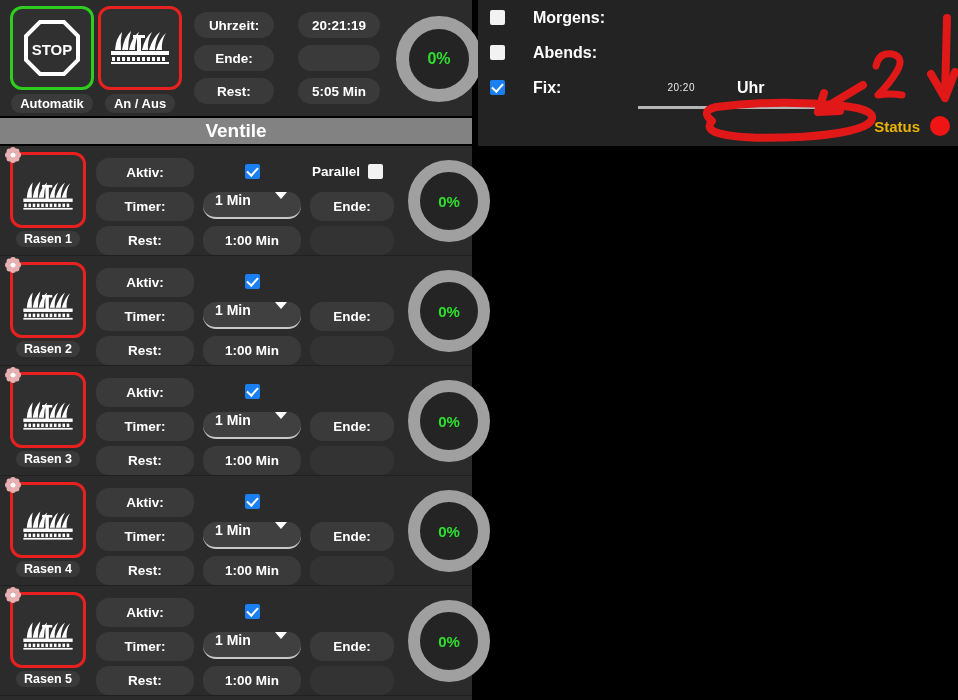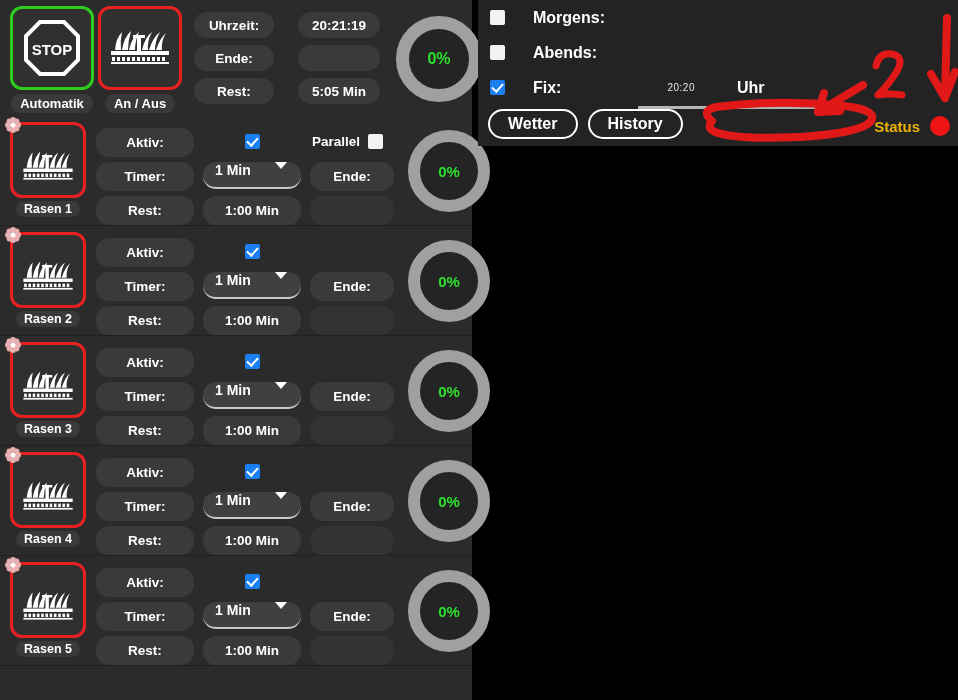--- a/index.html
+++ b/index.html
@@ -330,20 +330,21 @@
       </div>
 
       <div class="gauge-wrap">
         <div class="gauge">
           <div class="ring"></div>
           <div class="val">0%</div>
         </div>
       </div>
     </div>
 
+    <div class="ventile-bar">Ventile</div>
 
     <div class="valve-list" id="valve-list">
         <div class="valve-row">
     <div class="valve-tile-group">
       <div class="valve-tile">
         <span class="flower-badge">
 <svg width="16" height="16" viewBox="0 0 16 16">
   <g fill="#e8b0b0">
     <circle cx="8" cy="3" r="3"></circle>
                     <circle cx="13" cy="8" r="3"></circle>
@@ -722,24 +723,20 @@
       <span class="sched-label">Abends:</span>
     </div>
 
     <div class="sched-row">
       <span class="cbx checked"></span>
       <span class="sched-label">Fix:</span>
       <span class="fix-time">20:20</span>
       <span class="uhr-label">Uhr</span>
     </div>
 
-    <div class="btn-row">
-      <button class="ghost-btn">Wetter</button>
-      <button class="ghost-btn">History</button>
-    </div>
 
     <div class="status-block">
       <span class="status-label">Status</span>
       <span class="status-dot"></span>
     </div>
   </div>
 
   <div class="fix-underline"></div>
 
   <svg class="anno" viewBox="0 0 958 700" width="958" height="700">

